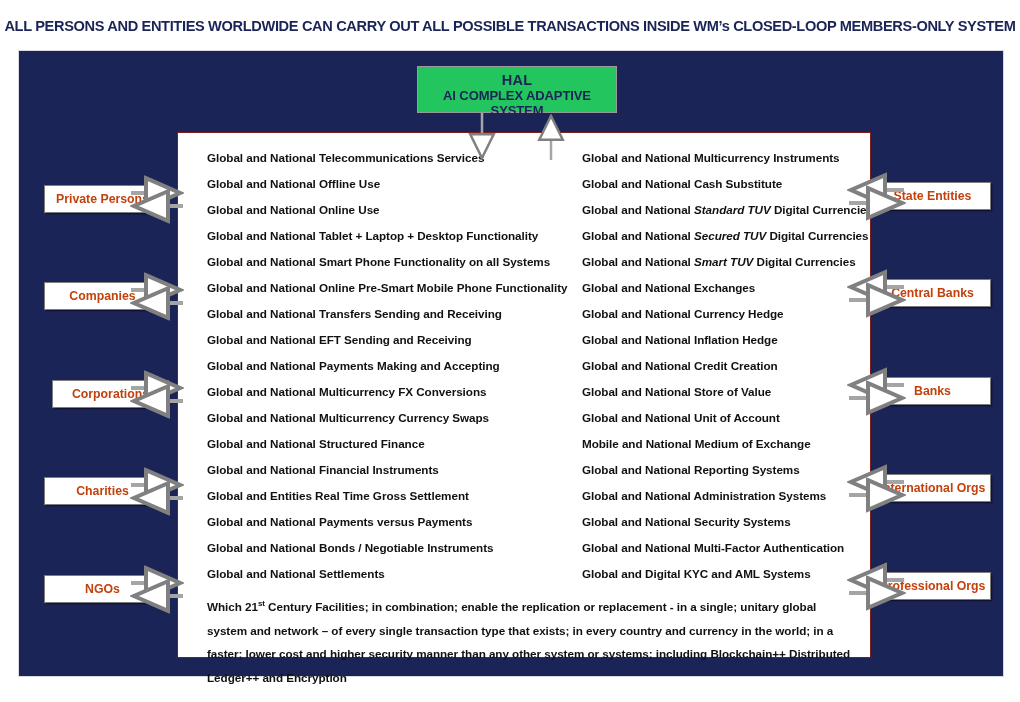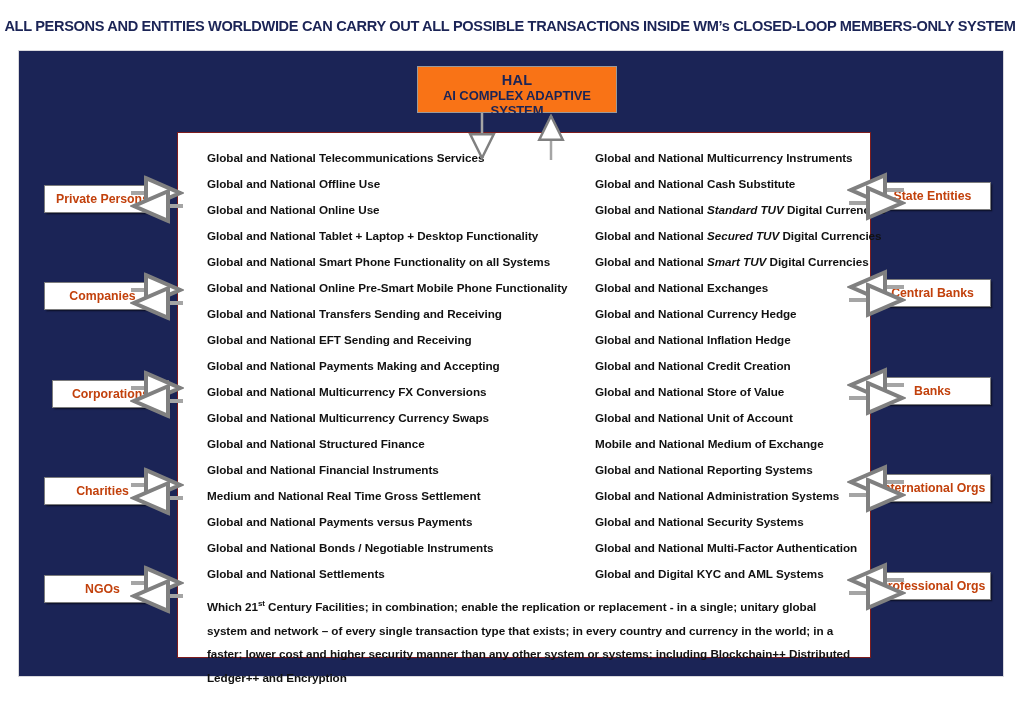--- a/index.html
+++ b/index.html
@@ -41,21 +41,21 @@
     background: #1b2456;
     border: 1px solid #d8d8dd;
     box-sizing: border-box;
   }
 
   
   #hal-box {
     position: absolute;
     left: 417px; top: 66px;
     width: 200px; height: 47px;
-    background: #f97316;
+    background: #22c55e;
     border: 1px solid #9a9a9a;
     box-sizing: border-box;
     text-align: center;
     color: #1b2456;
   }
   #hal-box .hal-title {
     font-size: 14.5px;
     font-weight: bold;
     margin-top: 5px;
     line-height: 16px;
@@ -77,21 +77,21 @@
     border: 1px solid #7f1d1d;
     box-sizing: border-box;
   }
 
   
   .feature-col {
     position: absolute;
     top: 12px;
   }
   #col-left  { left: 29px; width: 360px; }
-  #col-right { left: 404px; width: 280px; margin-left: 13px; }
+  #col-right { left: 404px; width: 280px; }
   .feature-item {
     height: 26px;
     line-height: 26px;
     font-size: 11.7px;
     font-weight: bold;
     color: #111111;
     white-space: nowrap;
     letter-spacing: -0.05px;
   }
   .feature-item i { font-style: italic; }
@@ -158,21 +158,21 @@
         <div class="feature-item">Global and National Tablet + Laptop + Desktop Functionality</div>
         <div class="feature-item">Global and National Smart Phone Functionality on all Systems</div>
         <div class="feature-item">Global and National Online Pre-Smart Mobile Phone Functionality</div>
         <div class="feature-item">Global and National Transfers Sending and Receiving</div>
         <div class="feature-item">Global and National EFT Sending and Receiving</div>
         <div class="feature-item">Global and National Payments Making and Accepting</div>
         <div class="feature-item">Global and National Multicurrency FX Conversions</div>
         <div class="feature-item">Global and National Multicurrency Currency Swaps</div>
         <div class="feature-item">Global and National Structured Finance</div>
         <div class="feature-item">Global and National Financial Instruments</div>
-        <div class="feature-item">Medium and National Real Time Gross Settlement</div>
+        <div class="feature-item">Global and Entities Real Time Gross Settlement</div>
         <div class="feature-item">Global and National Payments versus Payments</div>
         <div class="feature-item">Global and National Bonds / Negotiable Instruments</div>
         <div class="feature-item">Global and National Settlements</div>
       </div>
     <div class="feature-col" id="col-right">
         <div class="feature-item">Global and National Multicurrency Instruments</div>
         <div class="feature-item">Global and National Cash Substitute</div>
         <div class="feature-item">Global and National <i>Standard TUV</i> Digital Currencies</div>
         <div class="feature-item">Global and National <i>Secured TUV</i> Digital Currencies</div>
         <div class="feature-item">Global and National <i>Smart TUV</i> Digital Currencies</div>

